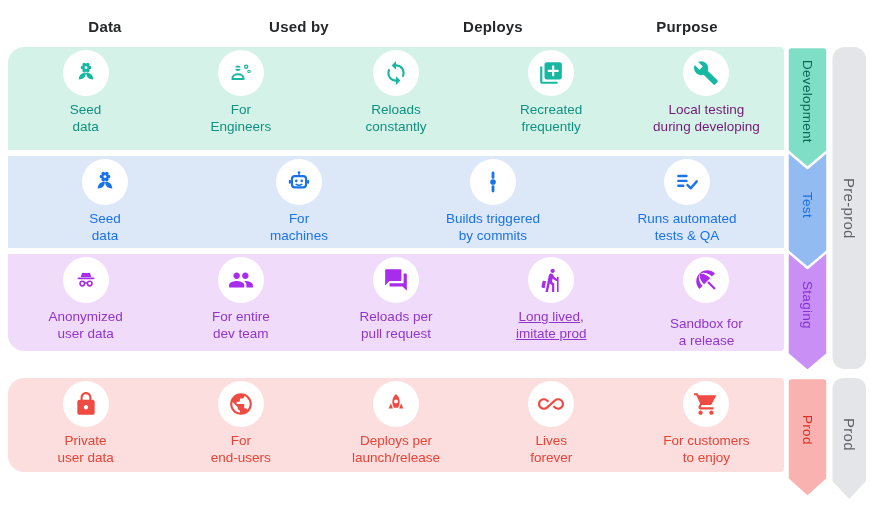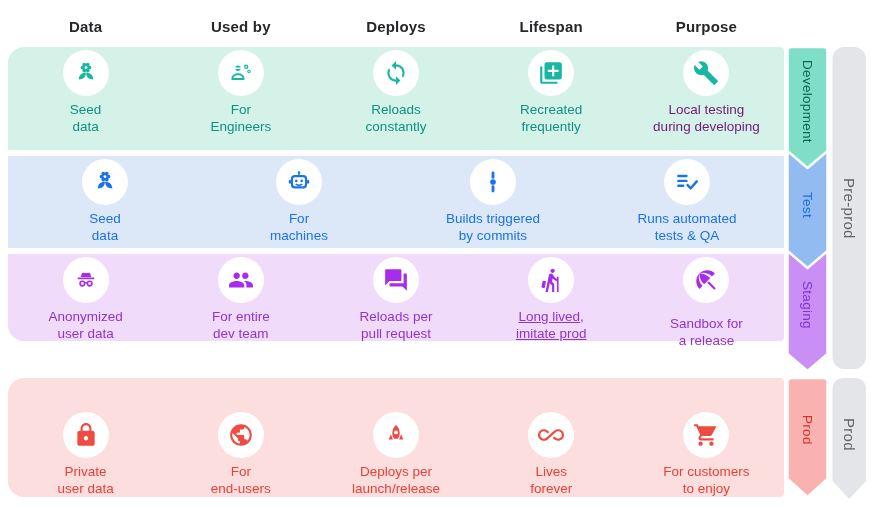--- a/index.html
+++ b/index.html
@@ -40,21 +40,20 @@
 </style>
 </head>
 <body>
 
 <div class="canvas">
 
   <div class="header-row">
       <div class="header-cell">Data</div>
       <div class="header-cell">Used by</div>
       <div class="header-cell">Deploys</div>
-      <div class="header-cell">Lifespan</div>
       <div class="header-cell">Purpose</div>
     </div>
 
   <div>
       <div class="env-row" style="top: 47px; height: 103px; background: rgb(213, 242, 232); border-radius: 16px 4px 0px 0px;">
         <div class="cell">
           <div class="icon-circle" style="color: rgb(23, 184, 162);">
             <span style="display: flex;">
               <svg viewBox="0 0 24 24">
                 <g fill="currentColor">
@@ -196,21 +195,21 @@
                   <path d="M4 15.5h4.5"></path>
                   <path d="M12.5 14.8l3 3 5.5-6.4"></path>
                 </g>
               </svg>
             </span>
           </div>
           <div class="cell-label" style="color: rgb(26, 115, 232);">Runs automated
 tests &amp; QA</div>
         </div>
       </div>
-      <div class="env-row" style="top: 254px; height: 87px; background: rgb(241, 219, 251); border-radius: 0px 0px 4px 16px;">
+      <div class="env-row" style="top: 254px; height: 97px; background: rgb(241, 219, 251); border-radius: 0px 0px 4px 16px;">
         <div class="cell">
           <div class="icon-circle" style="color: rgb(167, 44, 235);">
             <span style="display: flex;">
               <svg viewBox="0 0 24 24">
                 <g fill="currentColor">
                   <path d="M7.2 9.3l.9-3.2c.15-.55.7-.9 1.26-.8l1.1.2c.99.18 2.09.18 3.08 0l1.1-.2c.56-.1 1.11.25 1.26.8l.9 3.2z"></path>
                   <rect x="4.2" y="9.7" width="15.6" height="1.5" rx=".75"></rect>
                   <circle cx="8.6" cy="15.3" r="2.1" fill="none" stroke="currentColor" stroke-width="1.5"></circle>
                   <circle cx="15.4" cy="15.3" r="2.1" fill="none" stroke="currentColor" stroke-width="1.5"></circle>
                   <path d="M10.7 15c.8-.6 1.8-.6 2.6 0" fill="none" stroke="currentColor" stroke-width="1.3"></path>
@@ -259,21 +258,21 @@
             <span style="display: flex;">
               <svg viewBox="0 0 24 24">
                 <path fill="currentColor" d="M13.127 14.56l1.43-1.43 6.44 6.443L19.59 21zm4.293-5.73l2.86-2.86c-3.95-3.95-10.35-3.96-14.3-.02 3.93-1.3 8.31-.25 11.44 2.88zM5.95 5.98c-3.94 3.95-3.93 10.35.02 14.3l2.86-2.86C5.7 14.29 4.65 9.91 5.95 5.98zm.02-.02l-.01.01c-.38 3.01 1.17 6.88 4.3 10.02l5.73-5.73c-3.13-3.13-7.01-4.68-10.02-4.3z"></path>
               </svg>
             </span>
           </div>
           <div class="cell-label" style="color: rgb(143, 53, 204); margin-top: 12px;">Sandbox for
 a release</div>
         </div>
       </div>
-      <div class="env-row" style="top: 378px; height: 119px; background: rgb(252, 222, 222); border-radius: 16px 4px 4px 16px; align-items: flex-end;">
+      <div class="env-row" style="top: 378px; height: 94px; background: rgb(252, 222, 222); border-radius: 16px 4px 4px 16px;">
         <div class="cell">
           <div class="icon-circle" style="color: rgb(238, 75, 66);">
             <span style="display: flex;">
               <svg viewBox="0 0 24 24">
                 <path fill="currentColor" d="M18 8h-1V6c0-2.76-2.24-5-5-5S7 3.24 7 6v2H6c-1.1 0-2 .9-2 2v10c0 1.1.9 2 2 2h12c1.1 0 2-.9 2-2V10c0-1.1-.9-2-2-2zm-6 9c-1.1 0-2-.9-2-2s.9-2 2-2 2 .9 2 2-.9 2-2 2zm3.1-9H8.9V6c0-1.71 1.39-3.1 3.1-3.1 1.71 0 3.1 1.39 3.1 3.1v2z"></path>
               </svg>
             </span>
           </div>
           <div class="cell-label" style="color: rgb(233, 66, 53);">Private
 user data</div>

